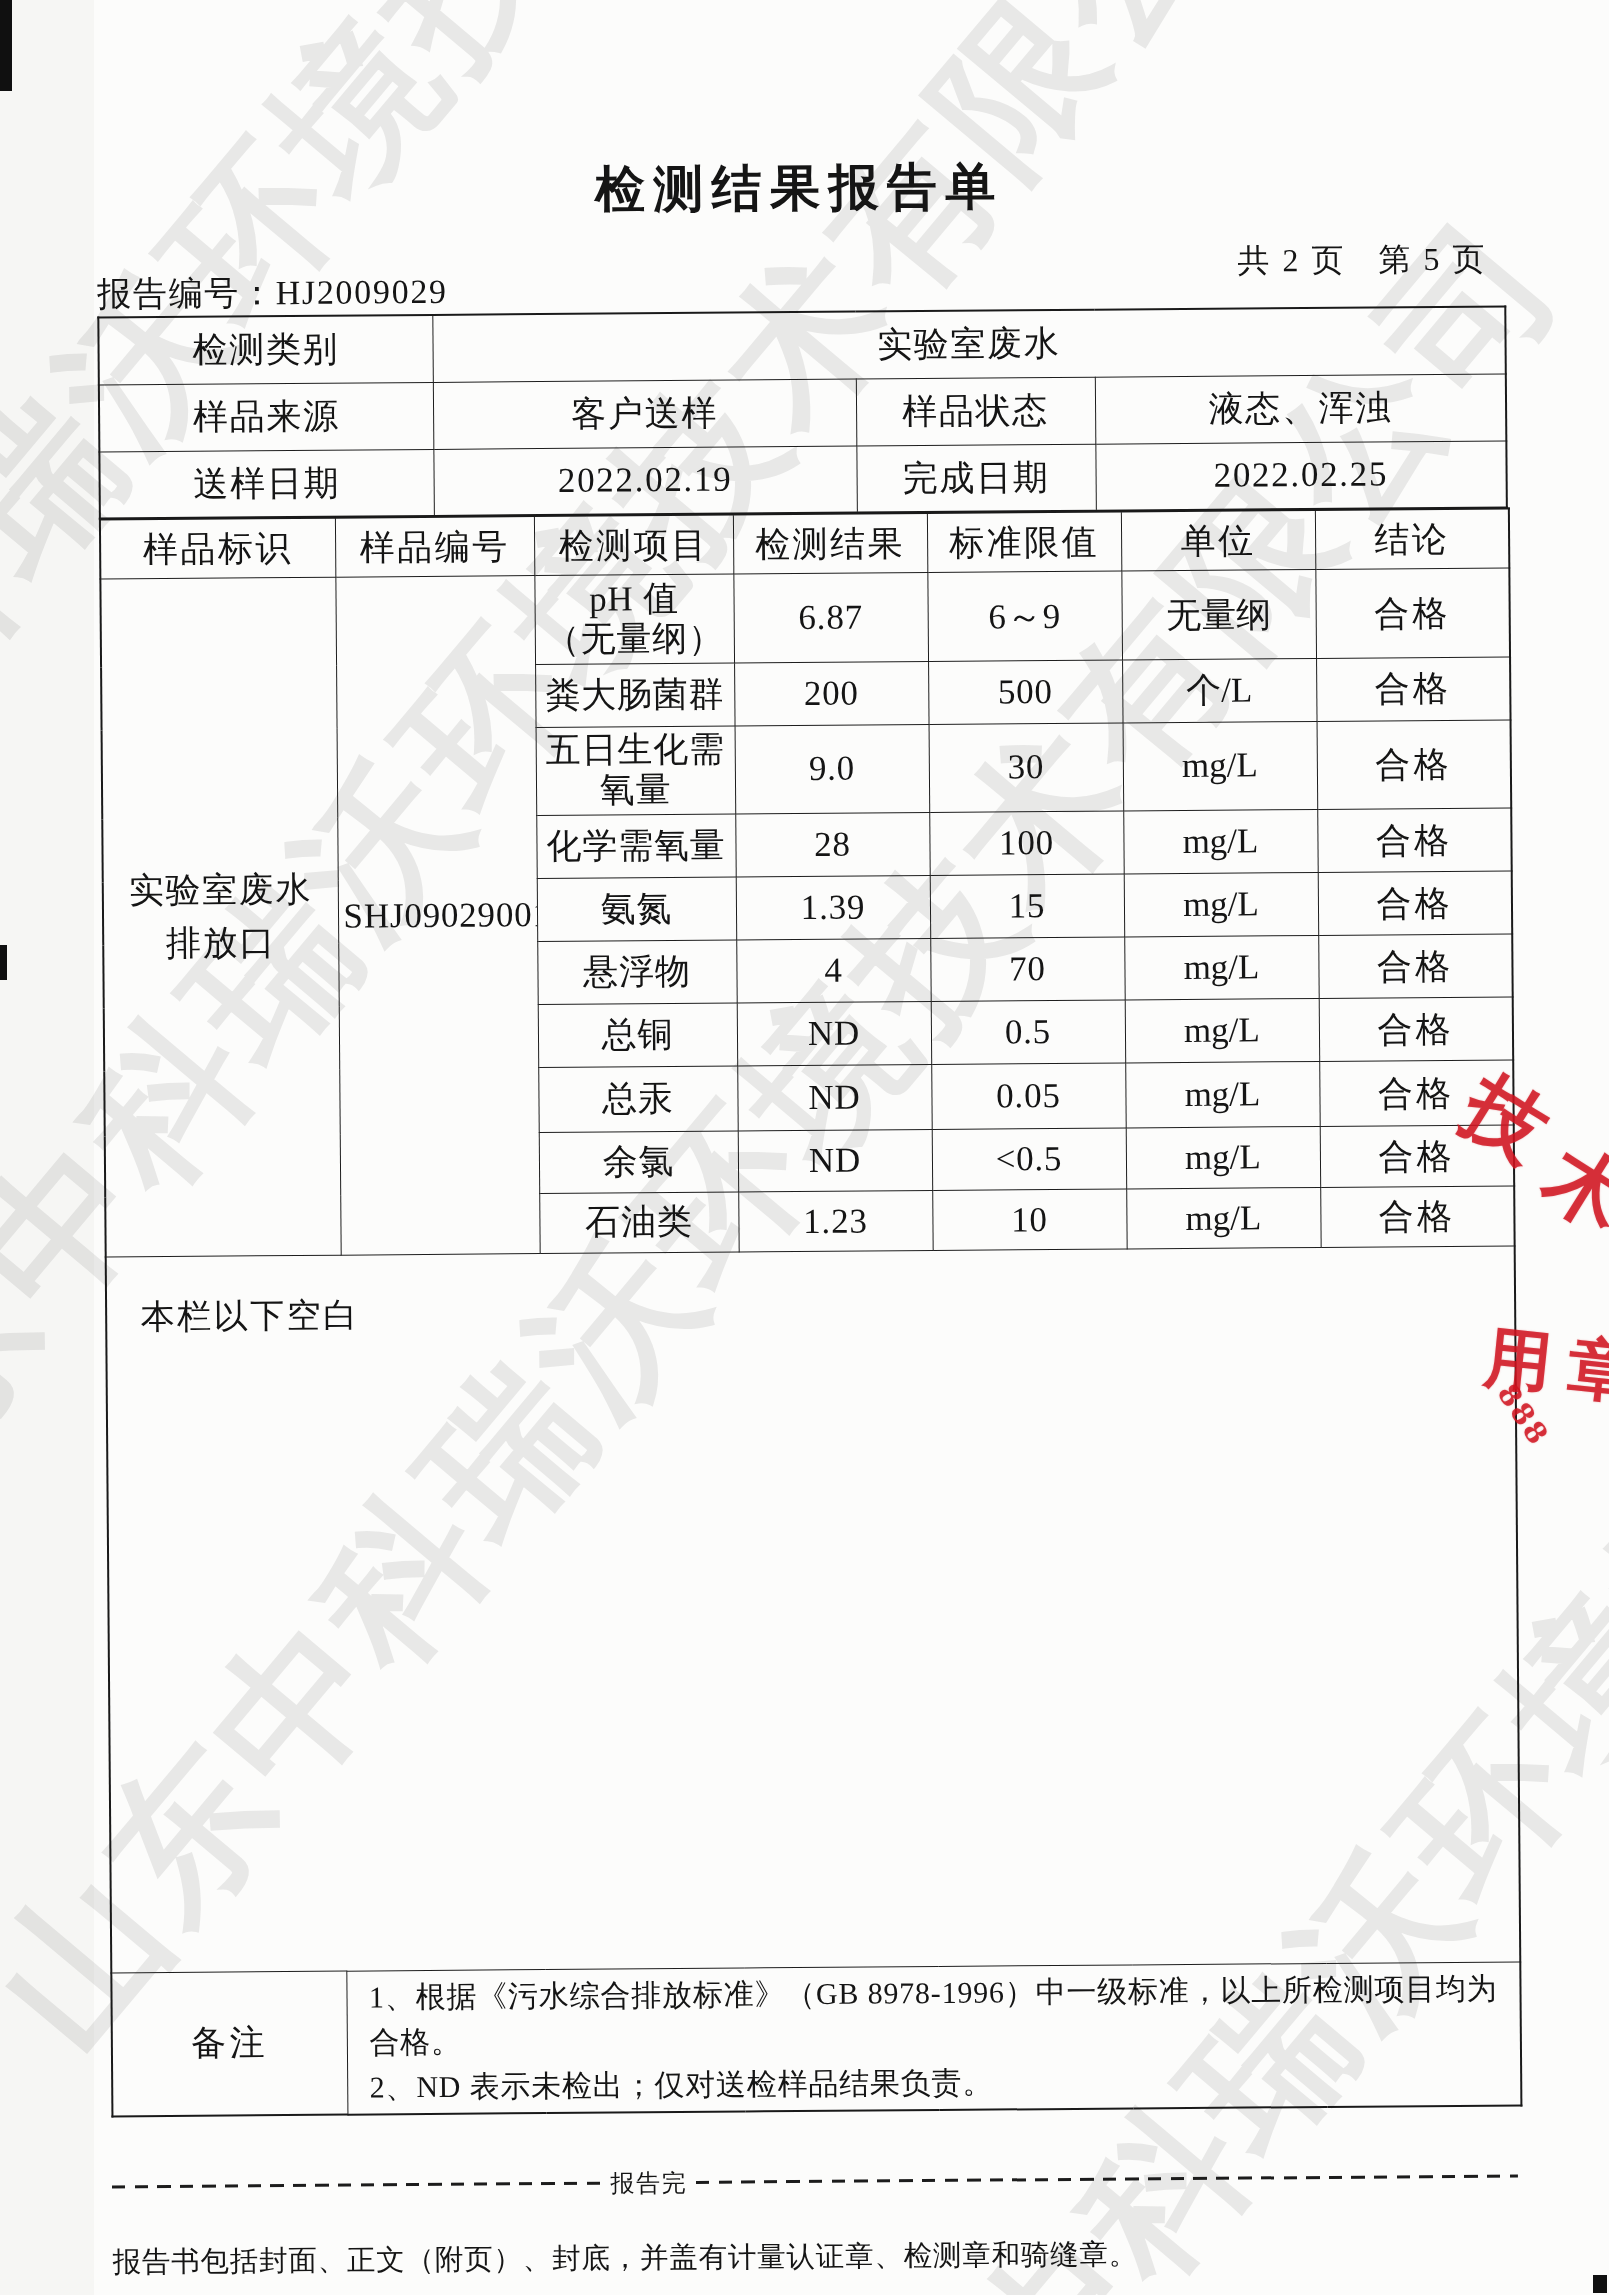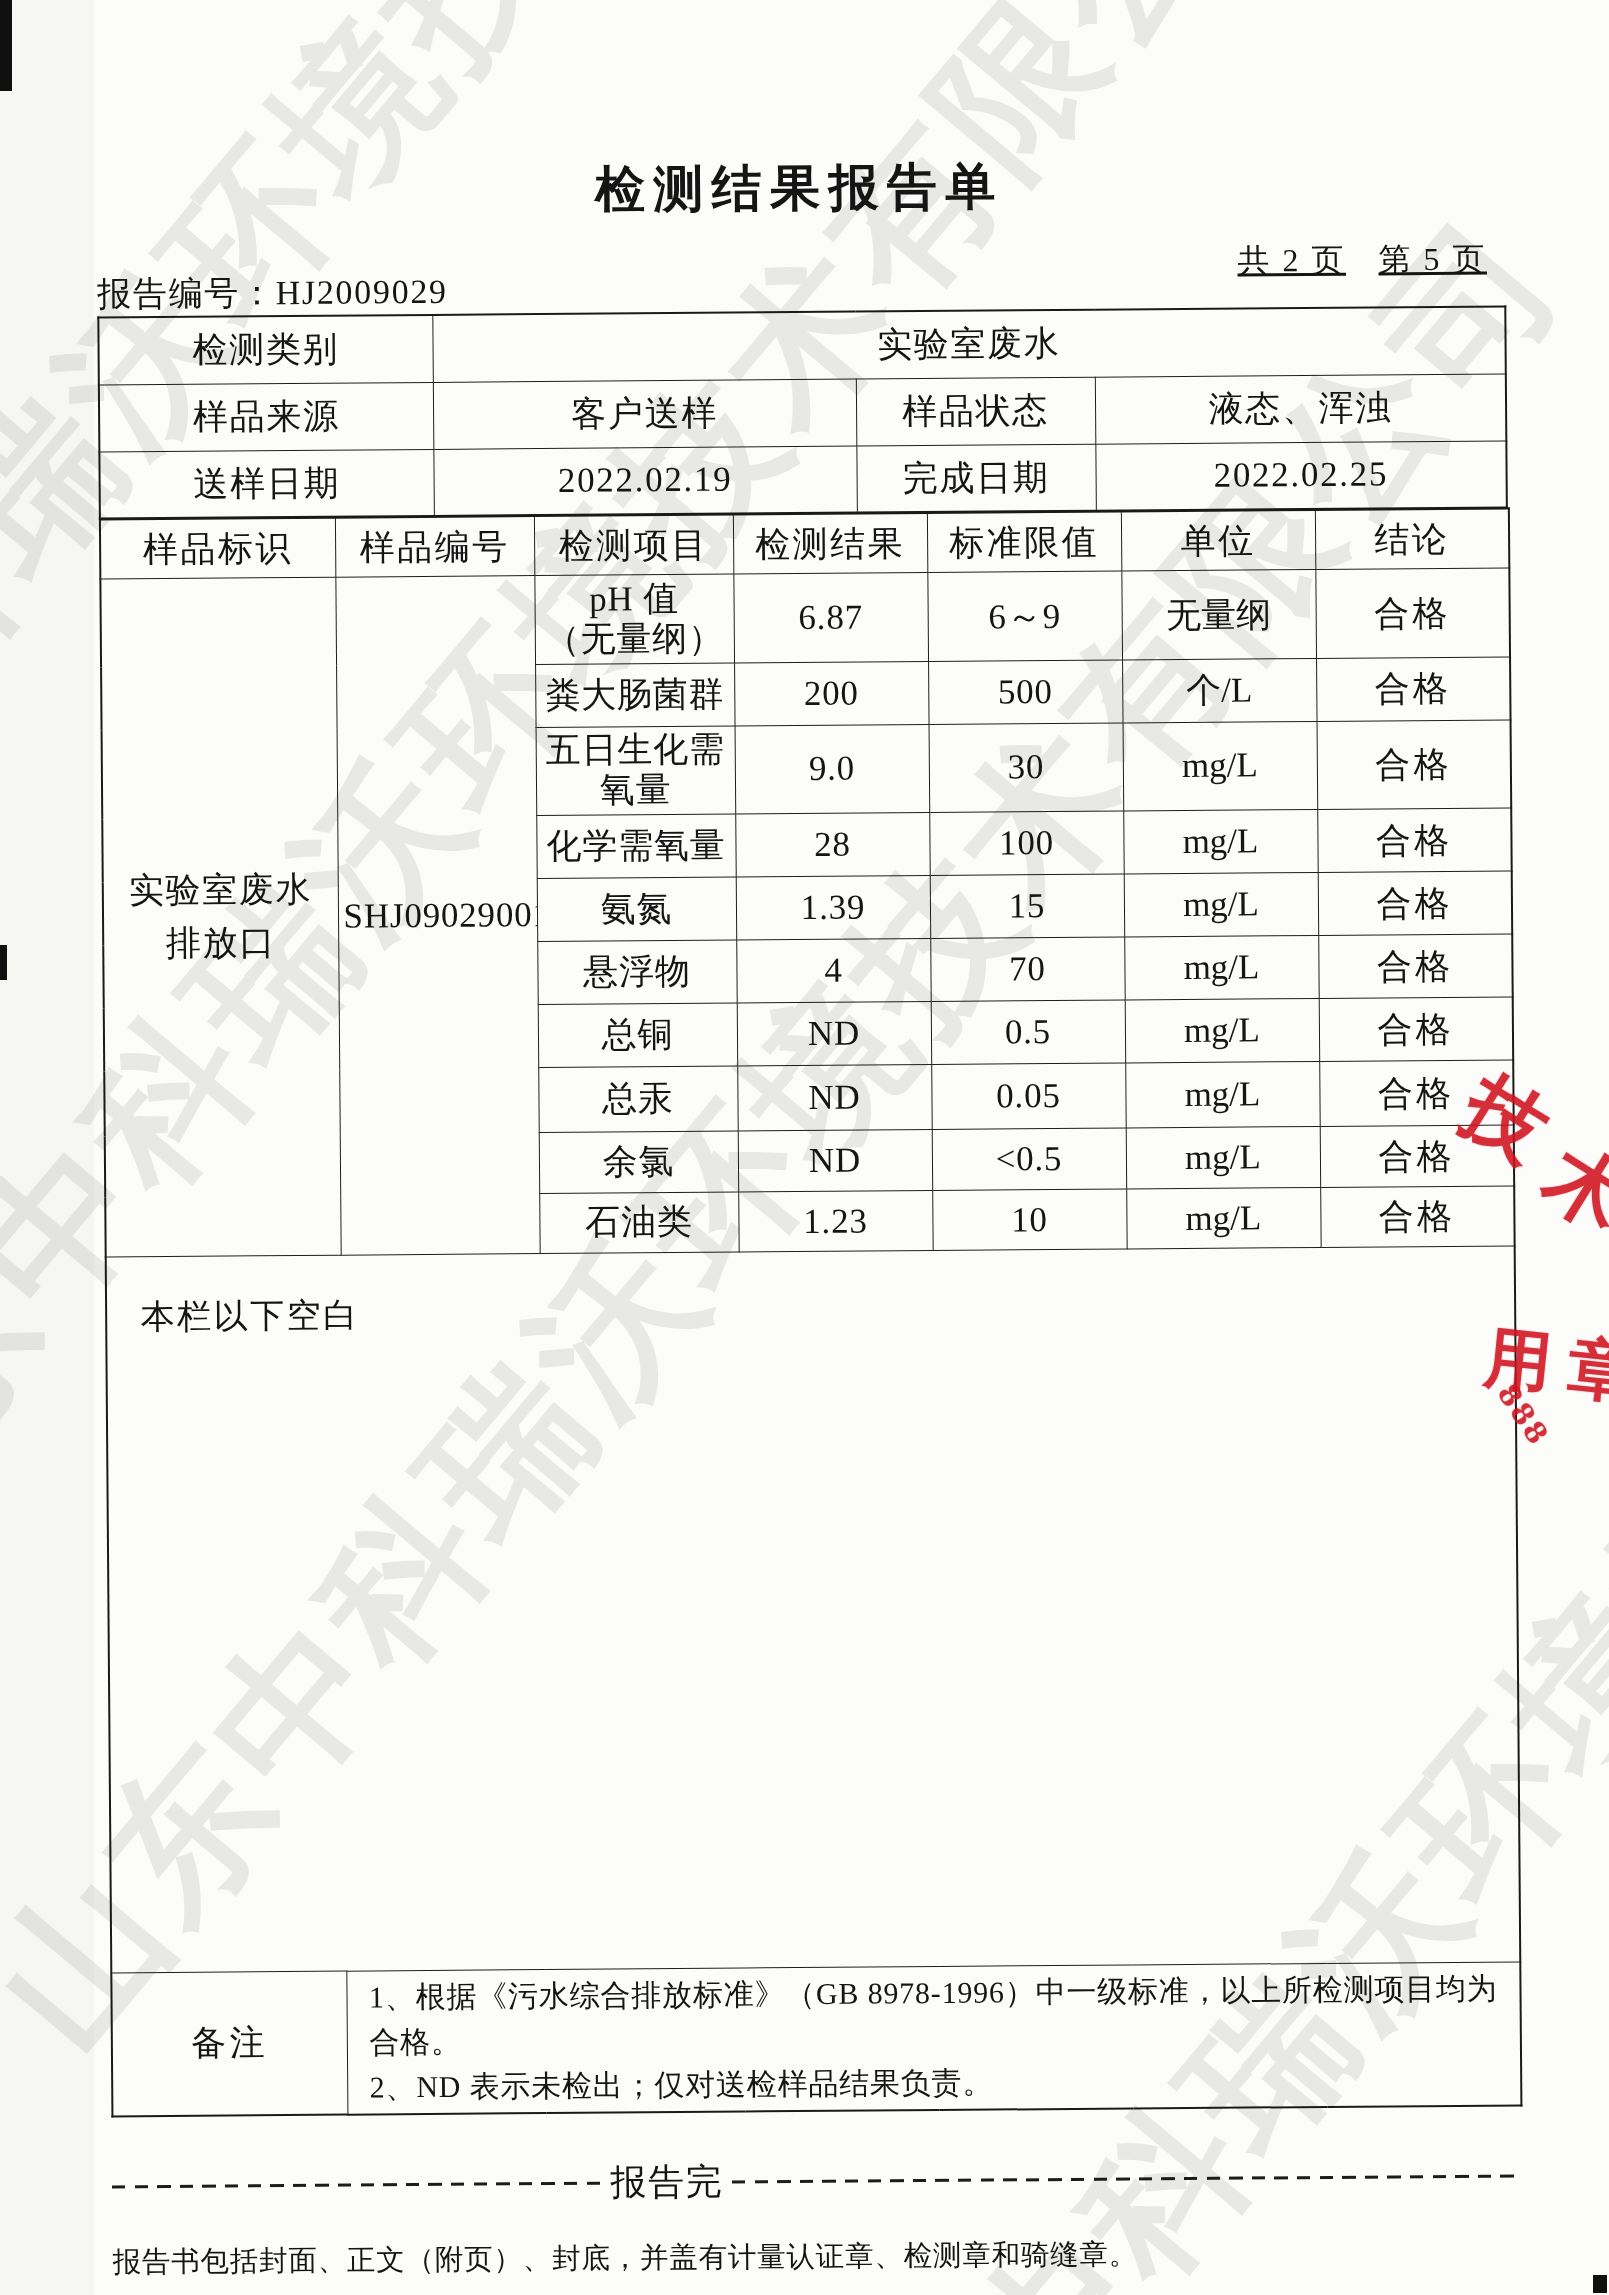--- a/index.html
+++ b/index.html
@@ -12,21 +12,21 @@
       font-family:"Liberation Sans","DejaVu Sans",sans-serif;}
   .wm1{left:-520px;top:989px;transform:rotate(-50deg);}
   .wm2{left:-285px;top:1475px;transform:rotate(-50deg);}
   .wm3{left:-50px;top:1953px;transform:rotate(-50deg);}
   .wm4{left:712px;top:2565px;transform:rotate(-50deg);}
   
   .doc{position:relative;padding:155px 0 0 102px;transform:rotate(-0.45deg);transform-origin:50% 40%;}
   .title{margin:0;font-size:50px;font-weight:700;letter-spacing:8.4px;text-align:center;width:1406px;}
   .repline{margin-top:44px;font-size:34px;letter-spacing:1.7px;height:40px;}
   .pageinfo{position:absolute;top:243px;right:117px;font-size:32px;letter-spacing:2.5px;}
-  .pageinfo span{margin-left:22px;text-decoration:underline;}
+  .pageinfo span{margin-left:22px;}
   
   table.t{border-collapse:collapse;table-layout:fixed;width:1406px;background:transparent;}
   table.t td,table.t th{border:1.7px solid #1e1e1e;text-align:center;vertical-align:middle;
       font-weight:normal;font-size:35px;padding:3.4px 5px;overflow:hidden;}
   table.info{margin-top:5px;border:2.5px solid #1a1a1a;}
   table.info td{height:59px;letter-spacing:1.7px;}
   table.main{margin-top:-1.7px;border:2.5px solid #1a1a1a;}
   table.main th{height:52px;letter-spacing:2.5px;}
   .c-item{white-space:pre-line;line-height:1.15;letter-spacing:0.8px;}
   .sid{white-space:pre-line;line-height:1.5;letter-spacing:1.7px;}
@@ -36,21 +36,21 @@
   .blank-cell{height:708px;vertical-align:top !important;text-align:left !important;}
   .blank-cell div{margin:34px 0 0 28.5px;font-size:34px;letter-spacing:2.5px;}
   .remark-lbl{letter-spacing:3.4px;}
   .remark-val{text-align:left !important;padding-left:22px !important;}
   .remark-val div{font-size:30px;line-height:1.5;letter-spacing:0.8px;}
   
   .endline{display:flex;align-items:center;width:1406px;margin-top:49px;height:42px;}
   .dash{height:3.4px;background:repeating-linear-gradient(90deg,#1c1c1c 0 13.4px,transparent 13.4px 22.6px);}
   .dash.d1{width:490px;}
   .dash.d2{flex:1;}
-  .endline .etext{font-size:36px;letter-spacing:1.7px;margin:0 8.4px;}
+  .endline .etext{font-size:24px;letter-spacing:1.7px;margin:0 8.4px;}
   .footnote{margin-top:35px;font-size:28.5px;letter-spacing:0.8px;}
   
   .stamp{position:absolute;right:0;top:1064px;width:168px;height:411px;overflow:hidden;pointer-events:none;}
   .sg{position:absolute;color:rgba(208,18,30,0.82);font-weight:700;
       font-family:"DejaVu Serif","Liberation Serif",serif;text-shadow:0 0 1.7px rgba(208,18,30,0.35);}
   .sg1{left:23.5px;top:1.7px;font-size:80px;transform:rotate(32deg);}
   .sg2{left:106px;top:72px;font-size:80px;transform:rotate(32deg);}
   .sg3{left:44px;top:251px;font-size:67px;transform:rotate(6deg);}
   .sg4{left:127px;top:261px;font-size:67px;transform:rotate(6deg);}
   .sg5{left:49px;top:334px;font-size:28.5px;transform:rotate(56deg);letter-spacing:2.5px;}

